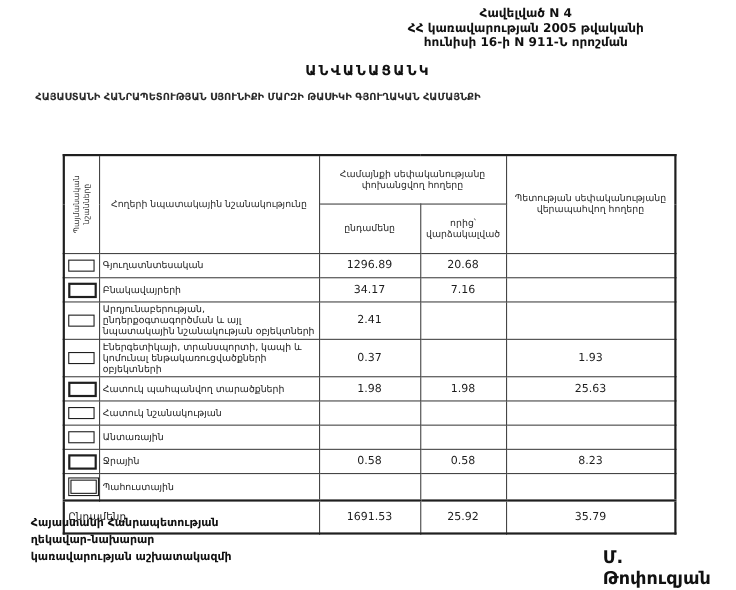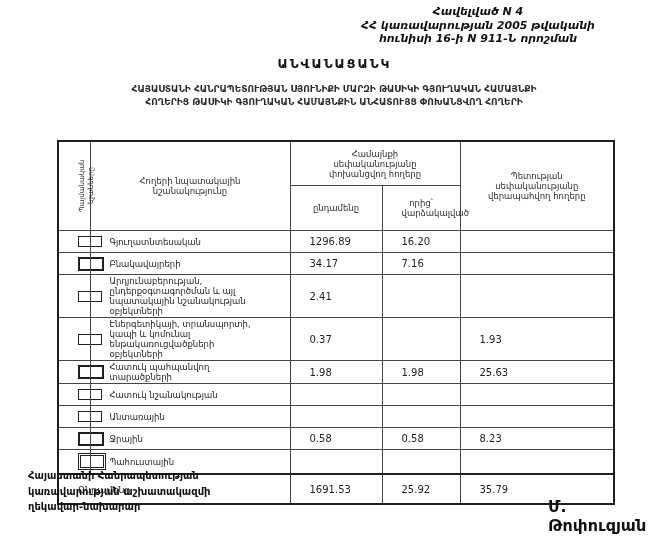--- a/index.html
+++ b/index.html
@@ -4,48 +4,48 @@
 <style>
   html,body{margin:0;padding:0;}
   body{
     width:669px;height:536px;position:relative;overflow:hidden;
     background:#ffffff;color:#1a1a1a;
     font-family:"DejaVu Sans",sans-serif;
     -webkit-font-smoothing:antialiased;
   }
   .ref-block{
     position:absolute;top:5px;left:292px;width:372px;
-    text-align:center;font-weight:bold;font-size:11px;line-height:13.5px;color:#111;font-style:italic;
+    text-align:center;font-weight:bold;font-size:11px;line-height:13.5px;color:#111;
   }
   .doc-title{
     position:absolute;top:56px;left:0;width:100%;
     text-align:center;font-weight:bold;font-size:12.5px;letter-spacing:2px;color:#111;
   }
   .doc-subtitle{
     position:absolute;top:83px;left:32px;width:604px;
-    text-align:center;font-size:9px;font-weight:600;line-height:13px;color:#2b2b2b;
+    text-align:left;font-size:9px;font-weight:600;line-height:13px;color:#2b2b2b;
   }
   table.land-table{
     position:absolute;left:57px;top:140px;width:556px;
     border-collapse:collapse;table-layout:fixed;
     border:2px solid #1f1f1f;
     font-size:8.5px;color:#222;
   }
   .land-table th,.land-table td{
-    border:1px solid #454545;padding:1px 19px;vertical-align:middle;
+    border:1px solid #454545;padding:1px 3px;vertical-align:middle;
   }
   .land-table thead th{font-weight:normal;text-align:center;color:#2a2a2a;}
   .hdr-top{height:44px;}
   .hdr-sub{height:44px;}
   .rot-wrap{height:86px;}
   .rot{
     writing-mode:vertical-rl;transform:rotate(180deg);
     font-size:7px;line-height:8.5px;margin:0 auto;white-space:normal;max-height:82px;color:#333;
   }
-  .num-cell{font-size:10px;text-align:left;color:#1d1d1d;font-family:"DejaVu Sans",sans-serif;}
+  .num-cell{font-size:10px;text-align:center;color:#1d1d1d;font-family:"DejaVu Sans",sans-serif;}
   .label-cell{font-size:8.5px;line-height:10px;color:#222;}
   .sign-cell{text-align:center;}
   .box{width:22px;height:9px;border:1px solid #1f1f1f;margin:2px auto;background:#fff;}
   .box.bold{border-width:2px;height:10px;}
   .box.double{border:3px double #1f1f1f;height:11px;}
   tr.r-short td{height:19px;}
   tr.r-tall td{height:31px;}
   tr.r-total td{height:26px;border-top:2px solid #1f1f1f;}
   .total-label{font-size:9.5px;padding-left:46px;color:#222;}
   .footer-left{
@@ -63,21 +63,20 @@
 <div class="ref-block">
   <div>Հավելված N 4</div>
   <div>ՀՀ կառավարության 2005 թվականի</div>
   <div>հունիսի 16-ի N 911-Ն որոշման</div>
 </div>
 
 <div class="doc-title">ԱՆՎԱՆԱՑԱՆԿ</div>
 
 <div class="doc-subtitle">
   <div>ՀԱՅԱՍՏԱՆԻ ՀԱՆՐԱՊԵՏՈՒԹՅԱՆ ՍՅՈՒՆԻՔԻ ՄԱՐԶԻ ԹԱՍԻԿԻ ԳՅՈՒՂԱԿԱՆ ՀԱՄԱՅՆՔԻ</div>
-  <div>ՀՈՂԵՐԻՑ ԹԱՍԻԿԻ ԳՅՈՒՂԱԿԱՆ ՀԱՄԱՅՆՔԻՆ ԱՆՀԱՏՈՒՅՑ ՓՈԽԱՆՑՎՈՂ ՀՈՂԵՐԻ</div>
 </div>
 
 <table class="land-table">
   <colgroup>
     <col style="width:32px">
       <col style="width:200px">
       <col style="width:92px">
       <col style="width:78px">
       <col style="width:154px">
   </colgroup>
@@ -95,21 +94,21 @@
       <th>որից՝ վարձակալված</th>
     </tr>
   </thead>
   <tbody>
     <tr class="r-short">
       <td class="sign-cell">
           <div class="box"></div>
         </td>
       <td class="label-cell">Գյուղատնտեսական</td>
       <td class="num-cell">1296.89</td>
-      <td class="num-cell">16.20</td>
+      <td class="num-cell">20.68</td>
       <td class="num-cell"></td>
     </tr>
     <tr class="r-short">
       <td class="sign-cell">
           <div class="box bold"></div>
         </td>
       <td class="label-cell">Բնակավայրերի</td>
       <td class="num-cell">34.17</td>
       <td class="num-cell">7.16</td>
       <td class="num-cell"></td>
@@ -181,17 +180,17 @@
       <td colspan="2" class="total-label">Ընդամենը</td>
       <td class="num-cell">1691.53</td>
       <td class="num-cell">25.92</td>
       <td class="num-cell">35.79</td>
     </tr>
   </tbody>
 </table>
 
 <div class="footer-left">
   <div>Հայաստանի Հանրապետության</div>
+  <div>ղեկավար-նախարար</div>
   <div>կառավարության աշխատակազմի</div>
-  <div>ղեկավար-նախարար</div>
 </div>
 
 <div class="signature">Մ. Թոփուզյան</div>
 
 </body></html>

